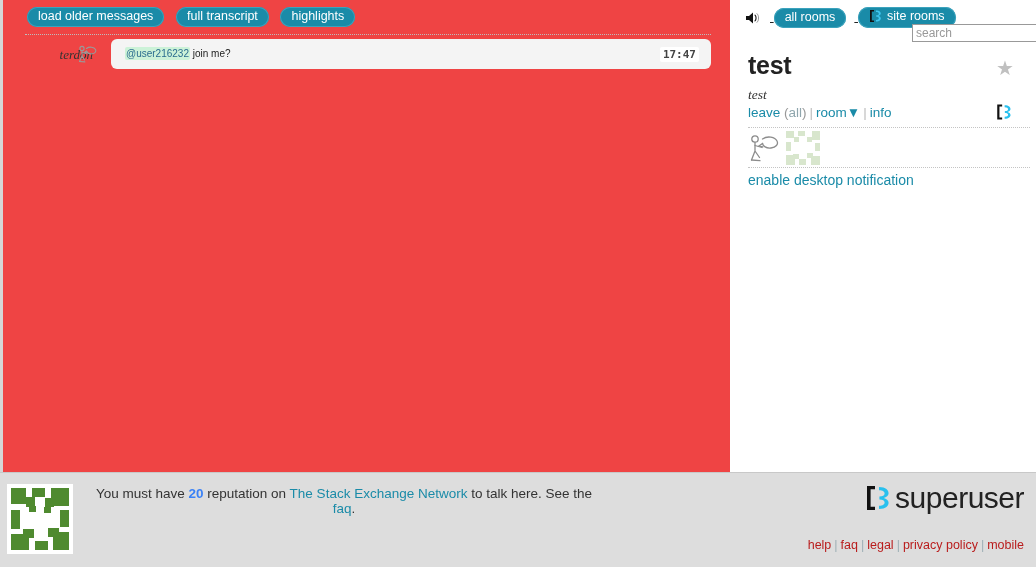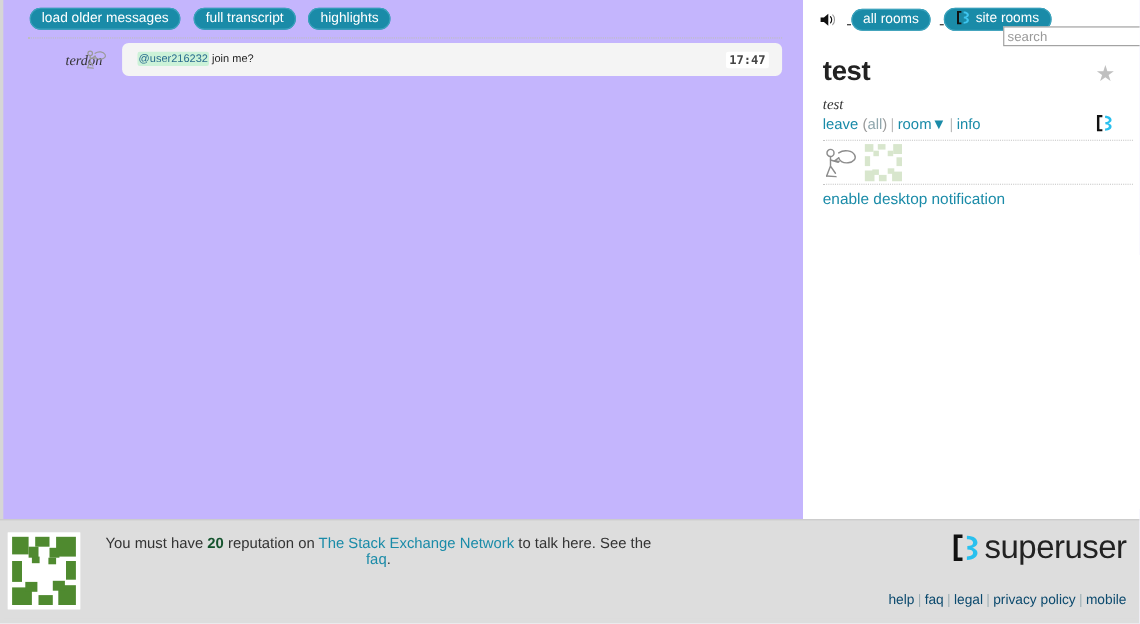--- a/index.html
+++ b/index.html
@@ -13,21 +13,21 @@
     font-size: 13px;
     color: #222222;
   }
   #page { position: relative; width: 1036px; height: 567px; }
 
   
   #chat-column {
     position: absolute; left: 0; top: 0;
     width: 730px; height: 472px;
     border-left: 3px solid #d6d6d6;
-    background: #c4b5fd;
+    background: #ef4444;
   }
   #chat-toolbar {
     position: absolute; left: 0; top: 0;
     width: 730px; height: 34px;
     padding: 7px 0 0 24px;
     white-space: nowrap;
   }
   .pill {
     display: inline-block;
     background: #1a8ba8;
@@ -223,21 +223,21 @@
   }
   #footer-message {
     position: absolute; left: 88px; top: 486px;
     width: 512px;
     text-align: center;
     font-size: 13.5px;
     line-height: 15px;
     color: #333333;
   }
   #footer-message a { color: #1a8ba8; text-decoration: none; cursor: pointer; }
-  #footer-message b { font-weight: bold; color: #14532d; }
+  #footer-message b { font-weight: bold; color: #3b82f6; }
 
   #su-logo {
     position: absolute; right: 12px; top: 483px;
     height: 32px;
     white-space: nowrap;
   }
   #su-logo-bracket {
     display: inline-block;
     vertical-align: middle;
     width: 26px; height: 30px;
@@ -253,21 +253,21 @@
   }
   #su-logo-text b { font-weight: normal; }
   #su-logo-text span.light { font-weight: normal; text-align: center; }
 
   #footer-links {
     position: absolute; right: 12px; top: 538px;
     font-size: 12.5px;
     color: #7a8e95;
     white-space: nowrap;
   }
-  #footer-links a { color: #0c4a6e; text-decoration: none; cursor: pointer; margin-top: 39px; }
+  #footer-links a { color: #b91c1c; text-decoration: none; cursor: pointer; margin-top: 39px; }
   #footer-links .sep-bar { color: #9fb0b6; }
 </style>
 </head>
 <body>
 
 <div id="page">
 
   <div id="chat-column">
 
     <div id="chat-toolbar">

